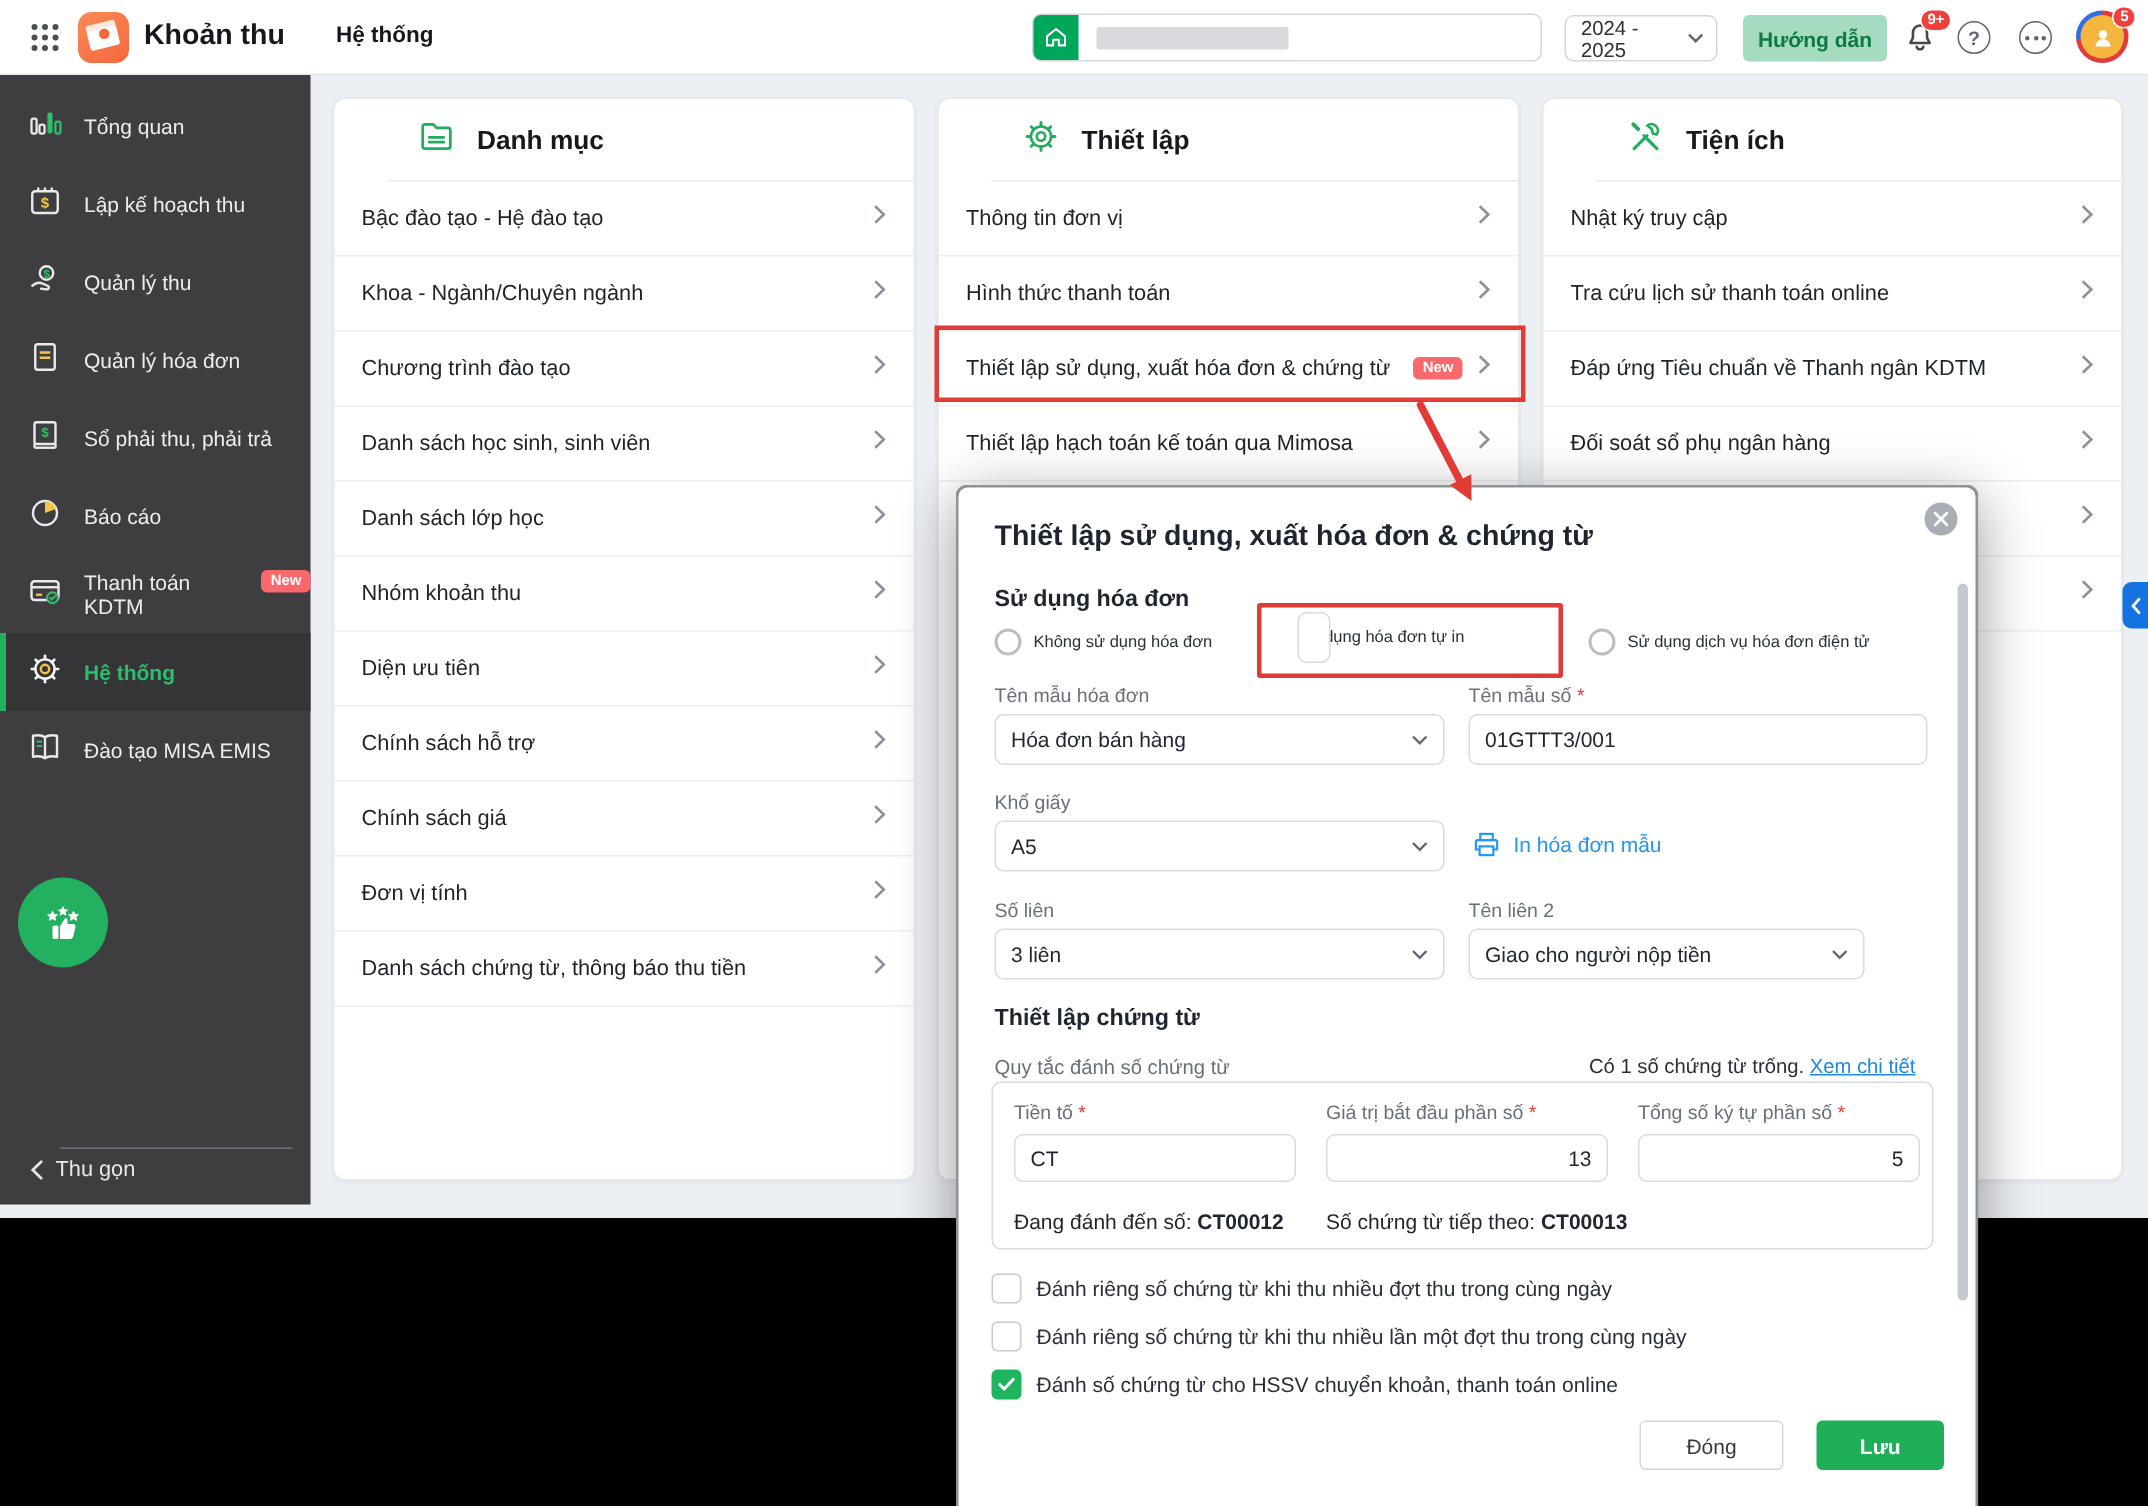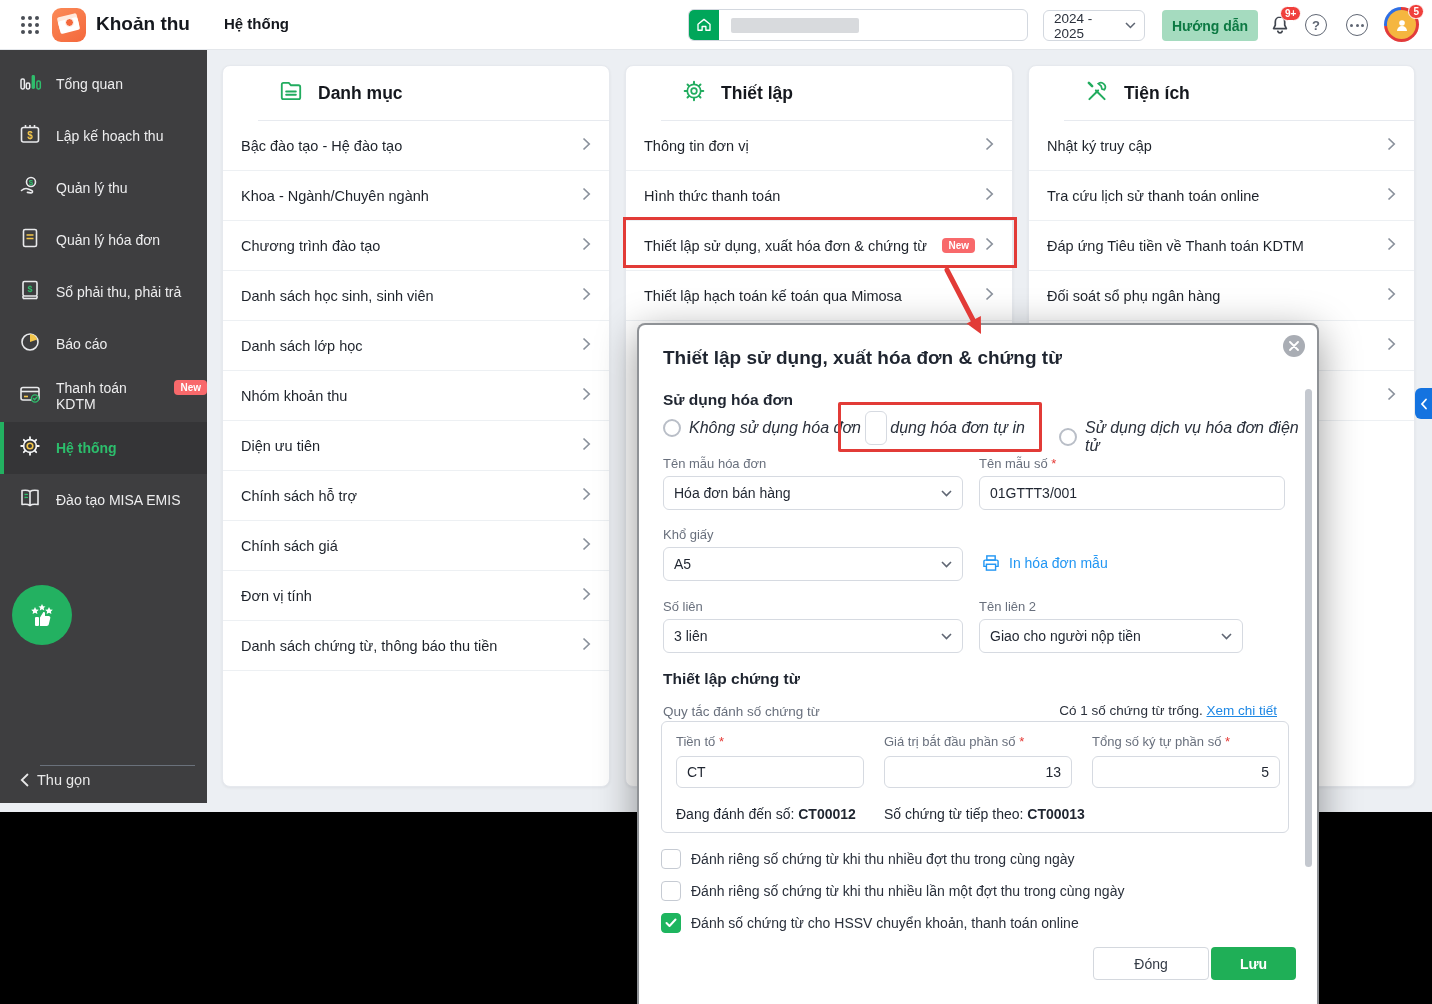--- a/index.html
+++ b/index.html
@@ -69,42 +69,42 @@
            border:2px solid #8F9296; border-bottom:none; border-radius:8px 8px 0 0; z-index:40;
            box-shadow:0 10px 40px rgba(0,0,0,.4); }
   .m-close { position:absolute; top:10px; right:12px; width:22px; height:22px; border-radius:50%; background:#A9ADB4;
              display:flex; align-items:center; justify-content:center; cursor:pointer; }
   .m-title { position:absolute; left:24px; top:22px; font-size:19px; font-weight:700; color:#1F2530; }
   .m-h2 { position:absolute; font-size:15.5px; font-weight:700; color:#1F2530; }
   .radio { position:absolute; top:94px; display:flex; align-items:center; gap:8px; cursor:pointer; }
   .rdot { width:18px; height:18px; border:2px solid #B9BEC7; border-radius:50%; background:#fff;
           display:flex; align-items:center; justify-content:center; }
   .rdot.sel i { width:9px; height:9px; border-radius:50%; background:#00A65A; }
-  .radio .lbl { font-size:16px; color:#2A303B;font-style:italic; }
+  .radio .lbl { font-size:11px; color:#2A303B; }
   .m-lbl { position:absolute; font-size:13px; color:#69707D; }
   .req { color:#E53935; }
   .sel, .inp { position:absolute; height:34px; border:1px solid #D6DAE1; border-radius:6px; background:#fff;
                display:flex; align-items:center; padding:0 10px; font-size:14px; color:#1F2530; cursor:pointer; }
   .sel { justify-content:space-between; }
   .printlink { position:absolute; display:flex; align-items:center; gap:8px; color:#2196F3; font-size:14px; cursor:pointer; }
   .rulerow-r { position:absolute; right:40px; top:378px; font-size:13.5px; color:#2A303B; }
   .rulerow-r a { color:#1E88E5; text-decoration:underline; cursor:pointer; }
   .numbox { position:absolute; left:22px; top:396px; width:628px; height:112px; border:1px solid #D6DAE1; border-radius:6px; }
   .nb-lbl { position:absolute; top:12px; font-size:13px; color:#69707D; }
   .nb-inp { position:absolute; top:34px; width:188px; height:32px; border:1px solid #D6DAE1; border-radius:6px;
             display:flex; align-items:center; padding:0 10px; font-size:14px; color:#1F2530; }
   .nb-inp.rt { justify-content:flex-end; }
   .nb-cur { position:absolute; top:84px; font-size:14px; color:#1F2530; }
   .nb-cur b { font-weight:700; }
   .chk { position:absolute; left:22px; display:flex; align-items:center; gap:10px; cursor:pointer; }
   .cbox { width:20px; height:20px; border:1.5px solid #C6CBD3; border-radius:4px; background:#fff;
           display:flex; align-items:center; justify-content:center; flex:0 0 auto; }
   .cbox.on { background:#1EB55F; border-color:#1EB55F; }
   .chk .lbl { font-size:14px; color:#2A303B; }
-  .btn-close { position:absolute; left:454px; top:622px; width:116px; height:33px; background:#fff;
+  .btn-close { position:absolute; left:454px; top:622px; width:96px; height:33px; background:#fff;
                border:1px solid #D4D8DE; border-radius:4px; font-size:14px; color:#333A45; font-family:inherit; cursor:pointer; }
   .btn-save { position:absolute; left:572px; top:622px; width:85px; height:33px; background:#1FAF57; border:none;
               border-radius:4px; font-size:14px; font-weight:700; color:#fff; font-family:inherit; cursor:pointer; }
   .m-scroll { position:absolute; right:5px; top:64px; width:7px; height:478px; background:#C4C8CF; border-radius:4px; cursor:pointer; }
 
   
   .ann-rect1 { position:absolute; left:623px; top:217px; width:394px; height:51px; border:3px solid #E23B37;
                z-index:50; pointer-events:none; }
   .ann-rect2 { position:absolute; left:199px; top:77px; width:204px; height:50px; border:3px solid #E23B37;
                border-radius:2px; z-index:60; pointer-events:none; }
@@ -447,21 +447,21 @@
               <path d="M1.5 1.5 L7.2 7 L1.5 12.5"></path>
             </svg></span>
         </div>
       <div class="row">
           <span class="lbl">Tra cứu lịch sử thanh toán online</span>
           <span class="chev"><svg width="9" height="14" viewBox="0 0 9 14" fill="none" stroke="#8A919C" stroke-width="1.7">
               <path d="M1.5 1.5 L7.2 7 L1.5 12.5"></path>
             </svg></span>
         </div>
       <div class="row">
-          <span class="lbl">Đáp ứng Tiêu tiền về Thanh toán KDTM</span>
+          <span class="lbl">Đáp ứng Tiêu chuẩn về Thanh ngân KDTM</span>
           <span class="chev"><svg width="9" height="14" viewBox="0 0 9 14" fill="none" stroke="#8A919C" stroke-width="1.7">
               <path d="M1.5 1.5 L7.2 7 L1.5 12.5"></path>
             </svg></span>
         </div>
       <div class="row">
           <span class="lbl">Đối soát sổ phụ ngân hàng</span>
           <span class="chev"><svg width="9" height="14" viewBox="0 0 9 14" fill="none" stroke="#8A919C" stroke-width="1.7">
               <path d="M1.5 1.5 L7.2 7 L1.5 12.5"></path>
             </svg></span>
         </div>

